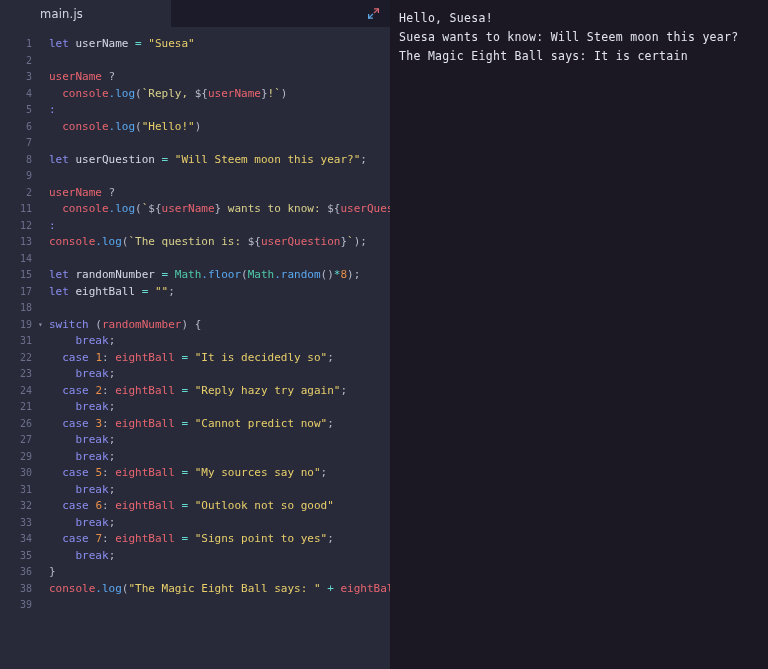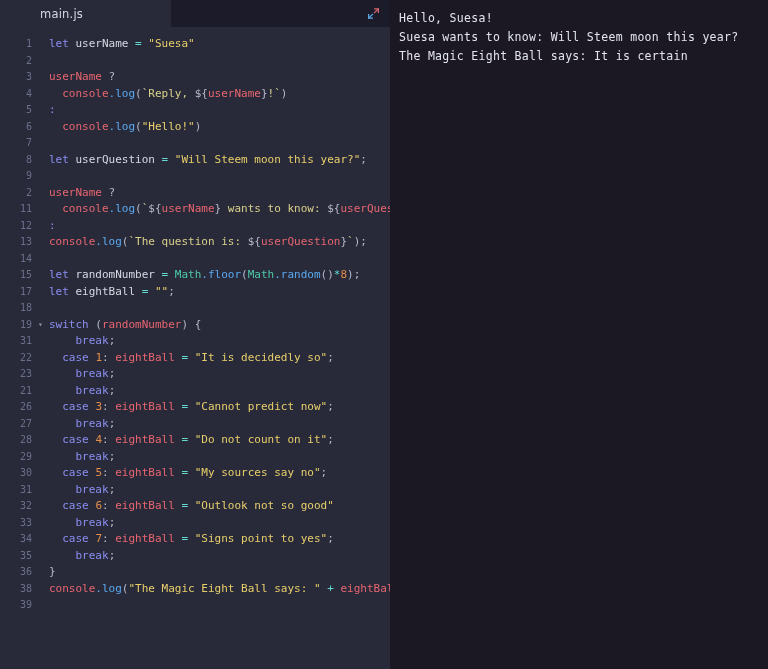--- a/index.html
+++ b/index.html
@@ -122,24 +122,24 @@
         <div class="row"><span class="ln">12</span><span class="fold"></span><span class="code"><span class="kw">:</span></span></div>
         <div class="row"><span class="ln">13</span><span class="fold"></span><span class="code"><span class="obj">console</span><span class="fn">.log</span><span class="pun">(</span><span class="tpl">`The question is: </span><span class="pun">${</span><span class="obj">userQuestion</span><span class="pun">}</span><span class="tpl">`</span><span class="pun">);</span></span></div>
         <div class="row"><span class="ln">14</span><span class="fold"></span><span class="code"></span></div>
         <div class="row"><span class="ln">15</span><span class="fold"></span><span class="code"><span class="kw">let </span><span class="var">randomNumber </span><span class="op">= </span><span class="grn">Math</span><span class="fn">.floor</span><span class="pun">(</span><span class="grn">Math</span><span class="fn">.random</span><span class="pun">()</span><span class="op">*</span><span class="num">8</span><span class="pun">);</span></span></div>
         <div class="row"><span class="ln">17</span><span class="fold"></span><span class="code"><span class="kw">let </span><span class="var">eightBall </span><span class="op">= </span><span class="str">""</span><span class="pun">;</span></span></div>
         <div class="row"><span class="ln">18</span><span class="fold"></span><span class="code"></span></div>
         <div class="row"><span class="ln">19</span><span class="fold">▾</span><span class="code"><span class="kw">switch </span><span class="pun">(</span><span class="obj">randomNumber</span><span class="pun">) {</span></span></div>
         <div class="row"><span class="ln">31</span><span class="fold"></span><span class="code"><span class="pun">    </span><span class="kw">break</span><span class="pun">;</span></span></div>
         <div class="row"><span class="ln">22</span><span class="fold"></span><span class="code"><span class="pun">  </span><span class="kw">case </span><span class="num">1</span><span class="pun">: </span><span class="obj">eightBall </span><span class="op">= </span><span class="str">"It is decidedly so"</span><span class="pun">;</span></span></div>
         <div class="row"><span class="ln">23</span><span class="fold"></span><span class="code"><span class="pun">    </span><span class="kw">break</span><span class="pun">;</span></span></div>
+        <div class="row"><span class="ln">24</span><span class="fold"></span><span class="code"><span class="pun">  </span><span class="kw">case </span><span class="num">2</span><span class="pun">: </span><span class="obj">eightBall </span><span class="op">= </span><span class="str">"Reply hazy try again"</span><span class="pun">;</span></span></div>
         <div class="row"><span class="ln">21</span><span class="fold"></span><span class="code"><span class="pun">    </span><span class="kw">break</span><span class="pun">;</span></span></div>
         <div class="row"><span class="ln">26</span><span class="fold"></span><span class="code"><span class="pun">  </span><span class="kw">case </span><span class="num">3</span><span class="pun">: </span><span class="obj">eightBall </span><span class="op">= </span><span class="str">"Cannot predict now"</span><span class="pun">;</span></span></div>
         <div class="row"><span class="ln">27</span><span class="fold"></span><span class="code"><span class="pun">    </span><span class="kw">break</span><span class="pun">;</span></span></div>
-        <div class="row"><span class="ln">28</span><span class="fold"></span><span class="code"><span class="pun">  </span><span class="kw">case </span><span class="num">4</span><span class="pun">: </span><span class="obj">eightBall </span><span class="op">= </span><span class="str">"Do not count on it"</span><span class="pun">;</span></span></div>
         <div class="row"><span class="ln">29</span><span class="fold"></span><span class="code"><span class="pun">    </span><span class="kw">break</span><span class="pun">;</span></span></div>
         <div class="row"><span class="ln">30</span><span class="fold"></span><span class="code"><span class="pun">  </span><span class="kw">case </span><span class="num">5</span><span class="pun">: </span><span class="obj">eightBall </span><span class="op">= </span><span class="str">"My sources say no"</span><span class="pun">;</span></span></div>
         <div class="row"><span class="ln">31</span><span class="fold"></span><span class="code"><span class="pun">    </span><span class="kw">break</span><span class="pun">;</span></span></div>
         <div class="row"><span class="ln">32</span><span class="fold"></span><span class="code"><span class="pun">  </span><span class="kw">case </span><span class="num">6</span><span class="pun">: </span><span class="obj">eightBall </span><span class="op">= </span><span class="str">"Outlook not so good"</span></span></div>
         <div class="row"><span class="ln">33</span><span class="fold"></span><span class="code"><span class="pun">    </span><span class="kw">break</span><span class="pun">;</span></span></div>
         <div class="row"><span class="ln">34</span><span class="fold"></span><span class="code"><span class="pun">  </span><span class="kw">case </span><span class="num">7</span><span class="pun">: </span><span class="obj">eightBall </span><span class="op">= </span><span class="str">"Signs point to yes"</span><span class="pun">;</span></span></div>
         <div class="row"><span class="ln">35</span><span class="fold"></span><span class="code"><span class="pun">    </span><span class="kw">break</span><span class="pun">;</span></span></div>
         <div class="row"><span class="ln">36</span><span class="fold"></span><span class="code"><span class="pun">}</span></span></div>
         <div class="row"><span class="ln">38</span><span class="fold"></span><span class="code"><span class="obj">console</span><span class="fn">.log</span><span class="pun">(</span><span class="str">"The Magic Eight Ball says: "</span><span class="op"> + </span><span class="obj">eightBall</span></span></div>
         <div class="row"><span class="ln">39</span><span class="fold"></span><span class="code"></span></div>

